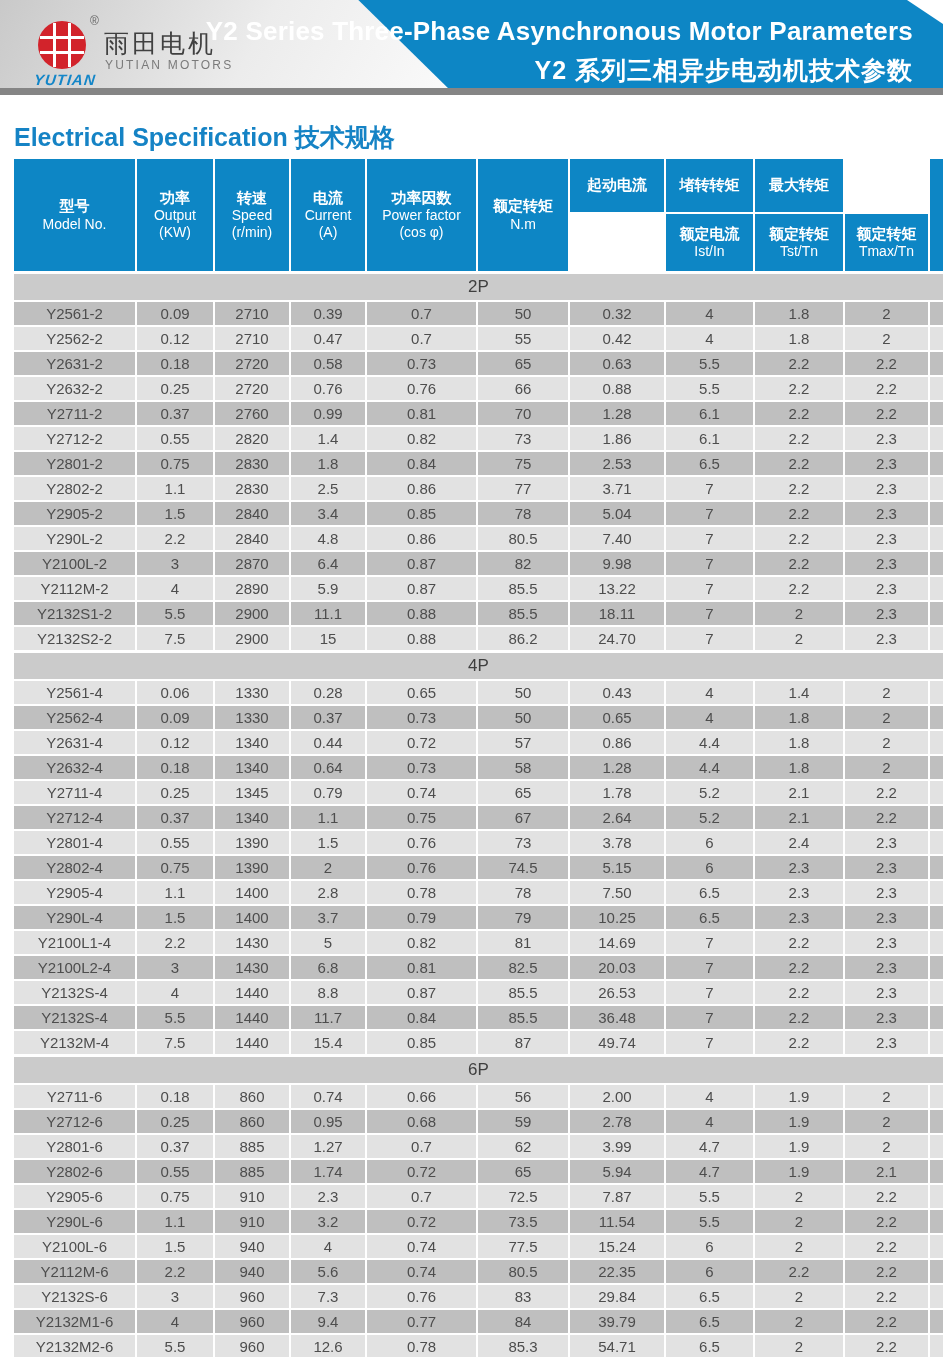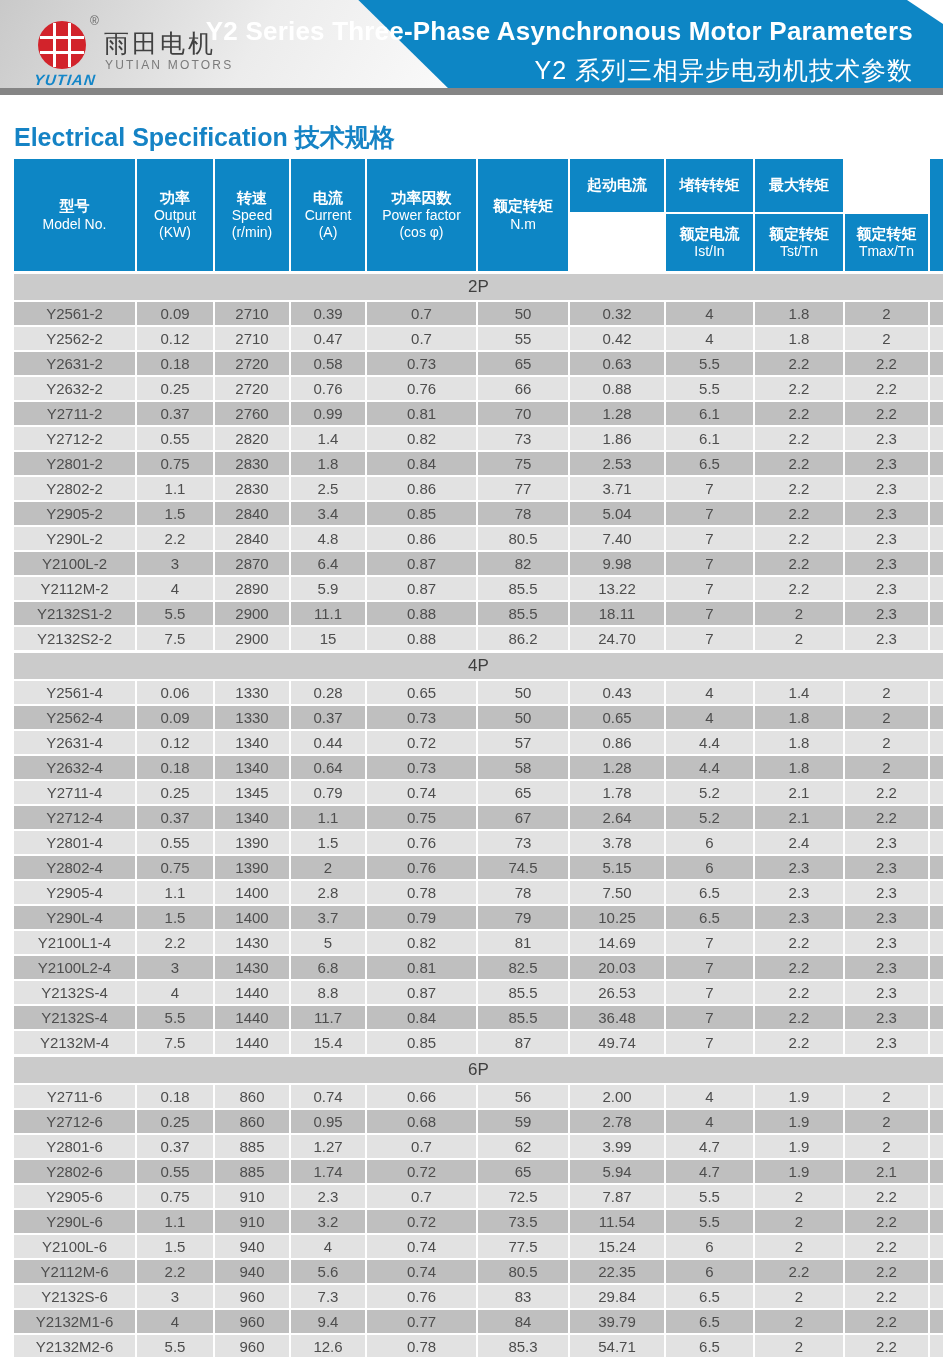--- a/index.html
+++ b/index.html
@@ -12,21 +12,21 @@
   .banner{position:relative;width:943px;height:95px;}
   .banner-left-bg{position:absolute;inset:0;
     background:linear-gradient(118deg,#c9c9c9 0%,#ececec 28%,#ffffff 58%,#ffffff 100%);}
   .banner-blue{position:absolute;left:0;top:0;right:0;bottom:7px;background:#0d86c5;
     clip-path:polygon(38% 0,100% 0,100% 100%,47.5% 100%);}
   .banner-strip{position:absolute;left:0;right:0;bottom:0;height:7px;background:#858585;}
   .banner-corner{position:absolute;top:0;right:0;width:0;height:0;
     border-top:24px solid #ffffff;border-left:36px solid transparent;}
   .banner-title{position:absolute;top:16px;right:30px;text-align:right;color:#ffffff;}
   .banner-title .t1{font-size:26px;font-weight:bold;letter-spacing:0.2px;}
-  .banner-title .t2{font-size:25px;font-weight:normal;margin-top:7px;letter-spacing:1px;}
+  .banner-title .t2{font-size:25px;font-weight:bold;margin-top:7px;letter-spacing:1px;}
   
   .logo{position:absolute;left:26px;top:12px;width:230px;height:75px;}
   .logo-circle{position:absolute;left:12px;top:9px;width:48px;height:48px;}
   .logo-reg{position:absolute;left:64px;top:2px;font-size:12px;color:#666;}
   .logo-cn{position:absolute;left:78px;top:15px;font-size:25px;font-weight:normal;color:#404040;letter-spacing:3px;white-space:nowrap;}
   .logo-en{position:absolute;left:79px;top:46px;font-size:12px;color:#7a7a7a;letter-spacing:2.2px;white-space:nowrap;text-align:center;}
   .logo-mark{position:absolute;left:8px;top:59px;font-size:15px;font-weight:bold;font-style:italic;
     color:#1486c8;letter-spacing:1px;transform:skewX(-6deg);}
   
   .sec-title{margin:26px 0 8px 14px;height:30px;font-size:25px;font-weight:bold;color:#1583c5;white-space:nowrap;}

